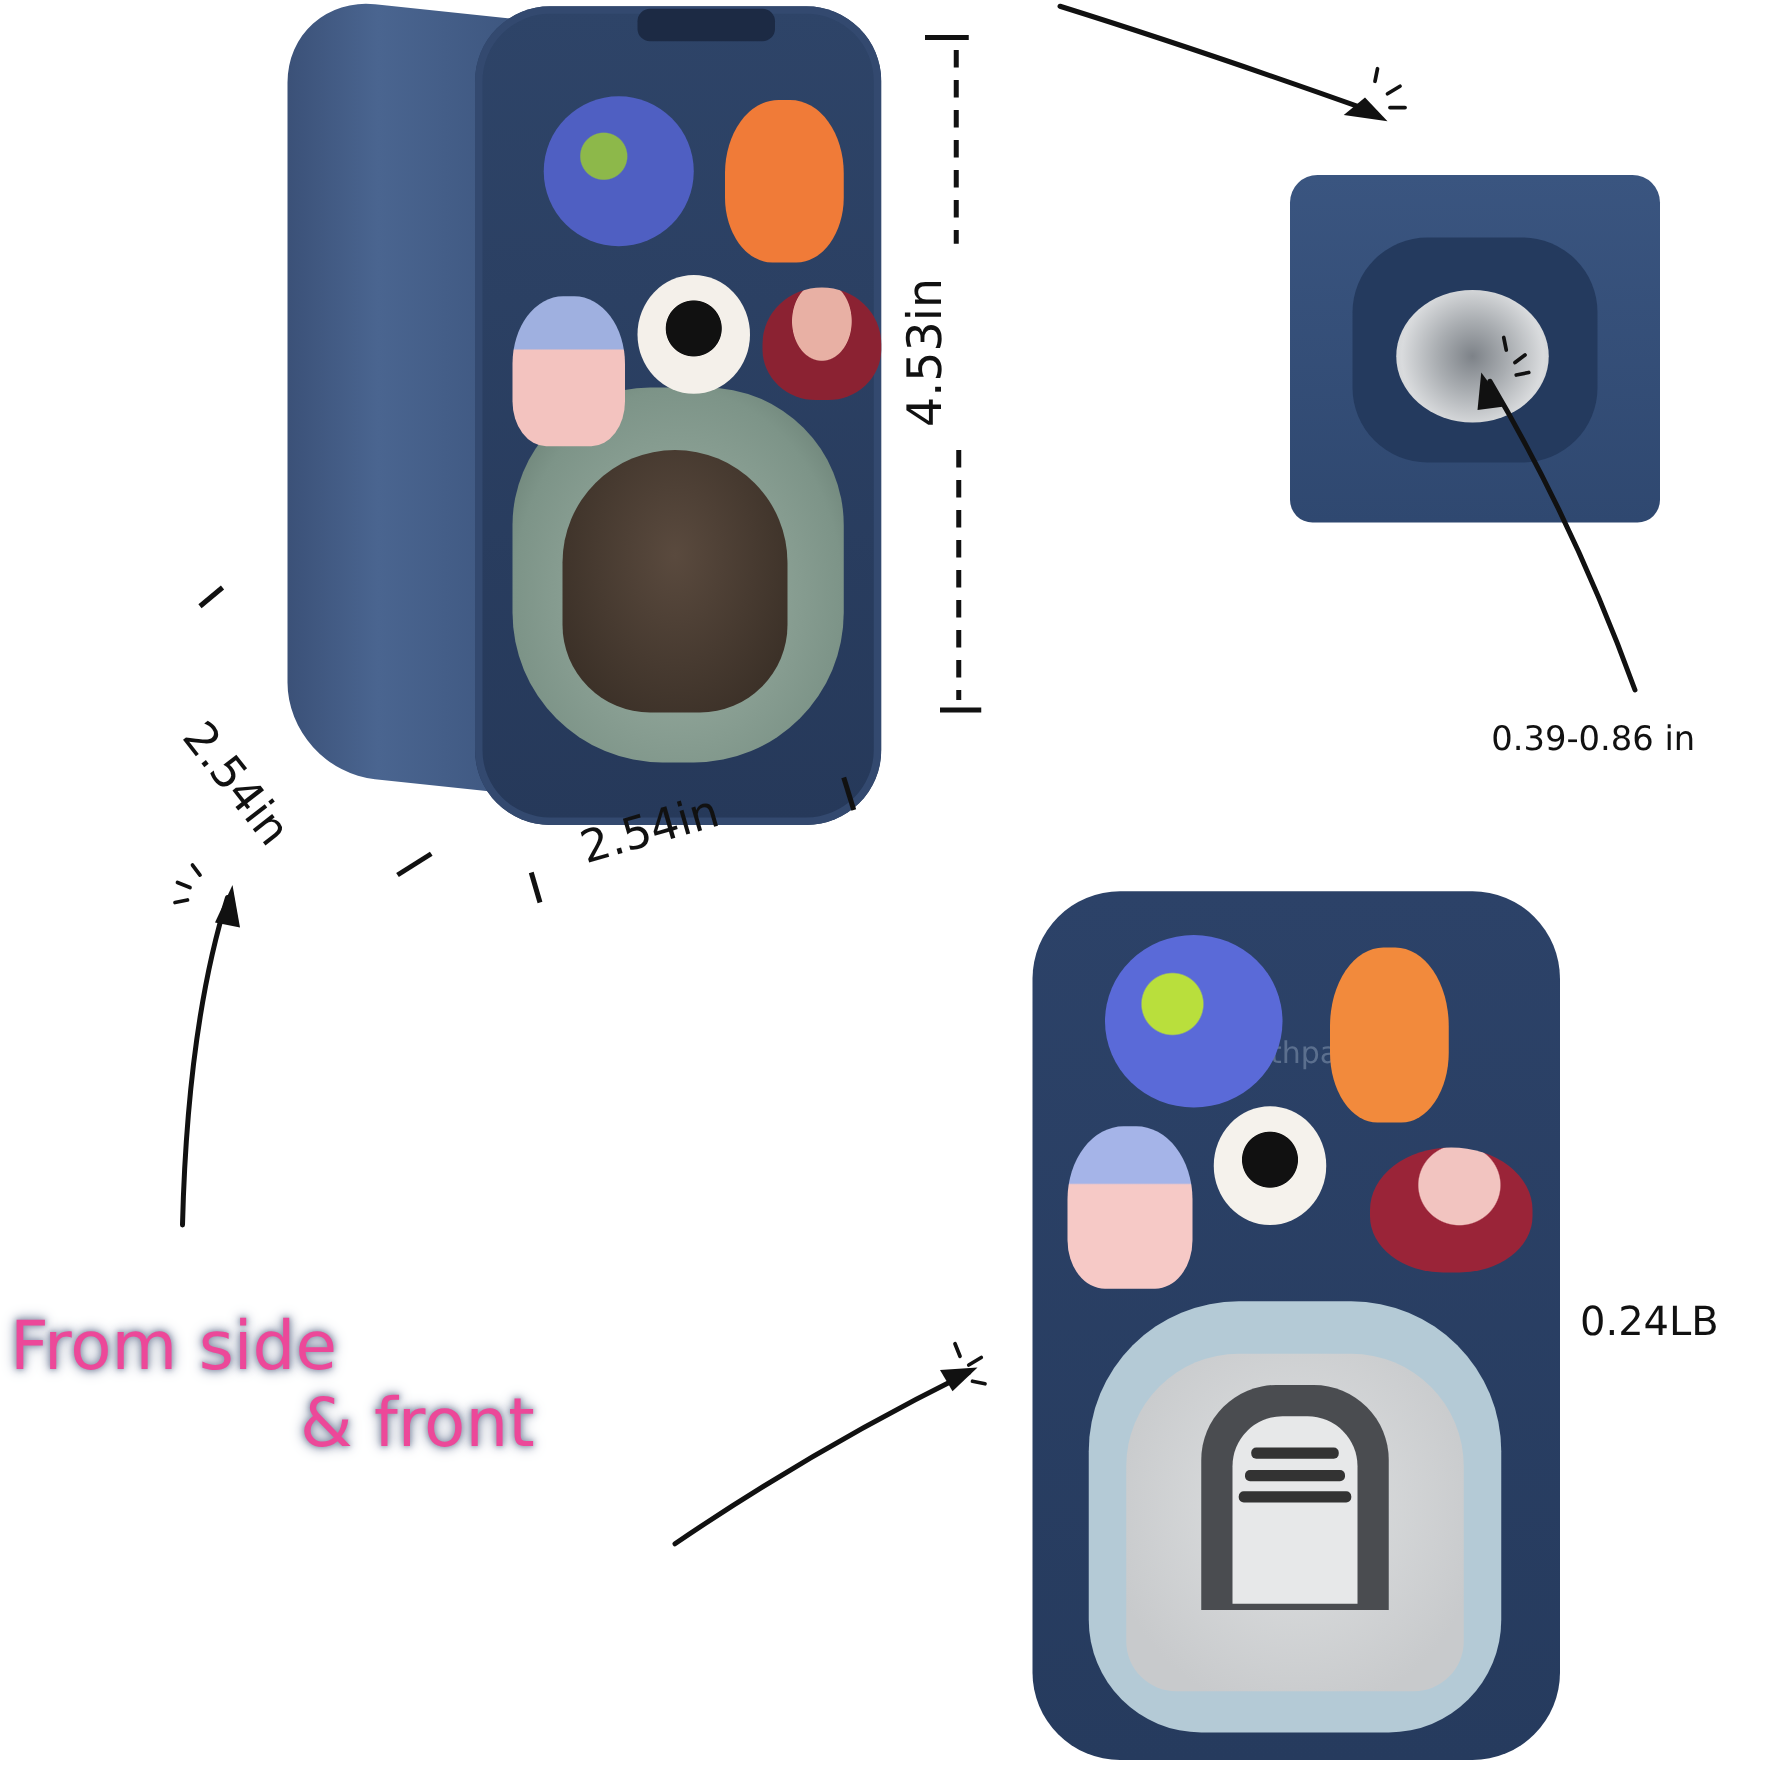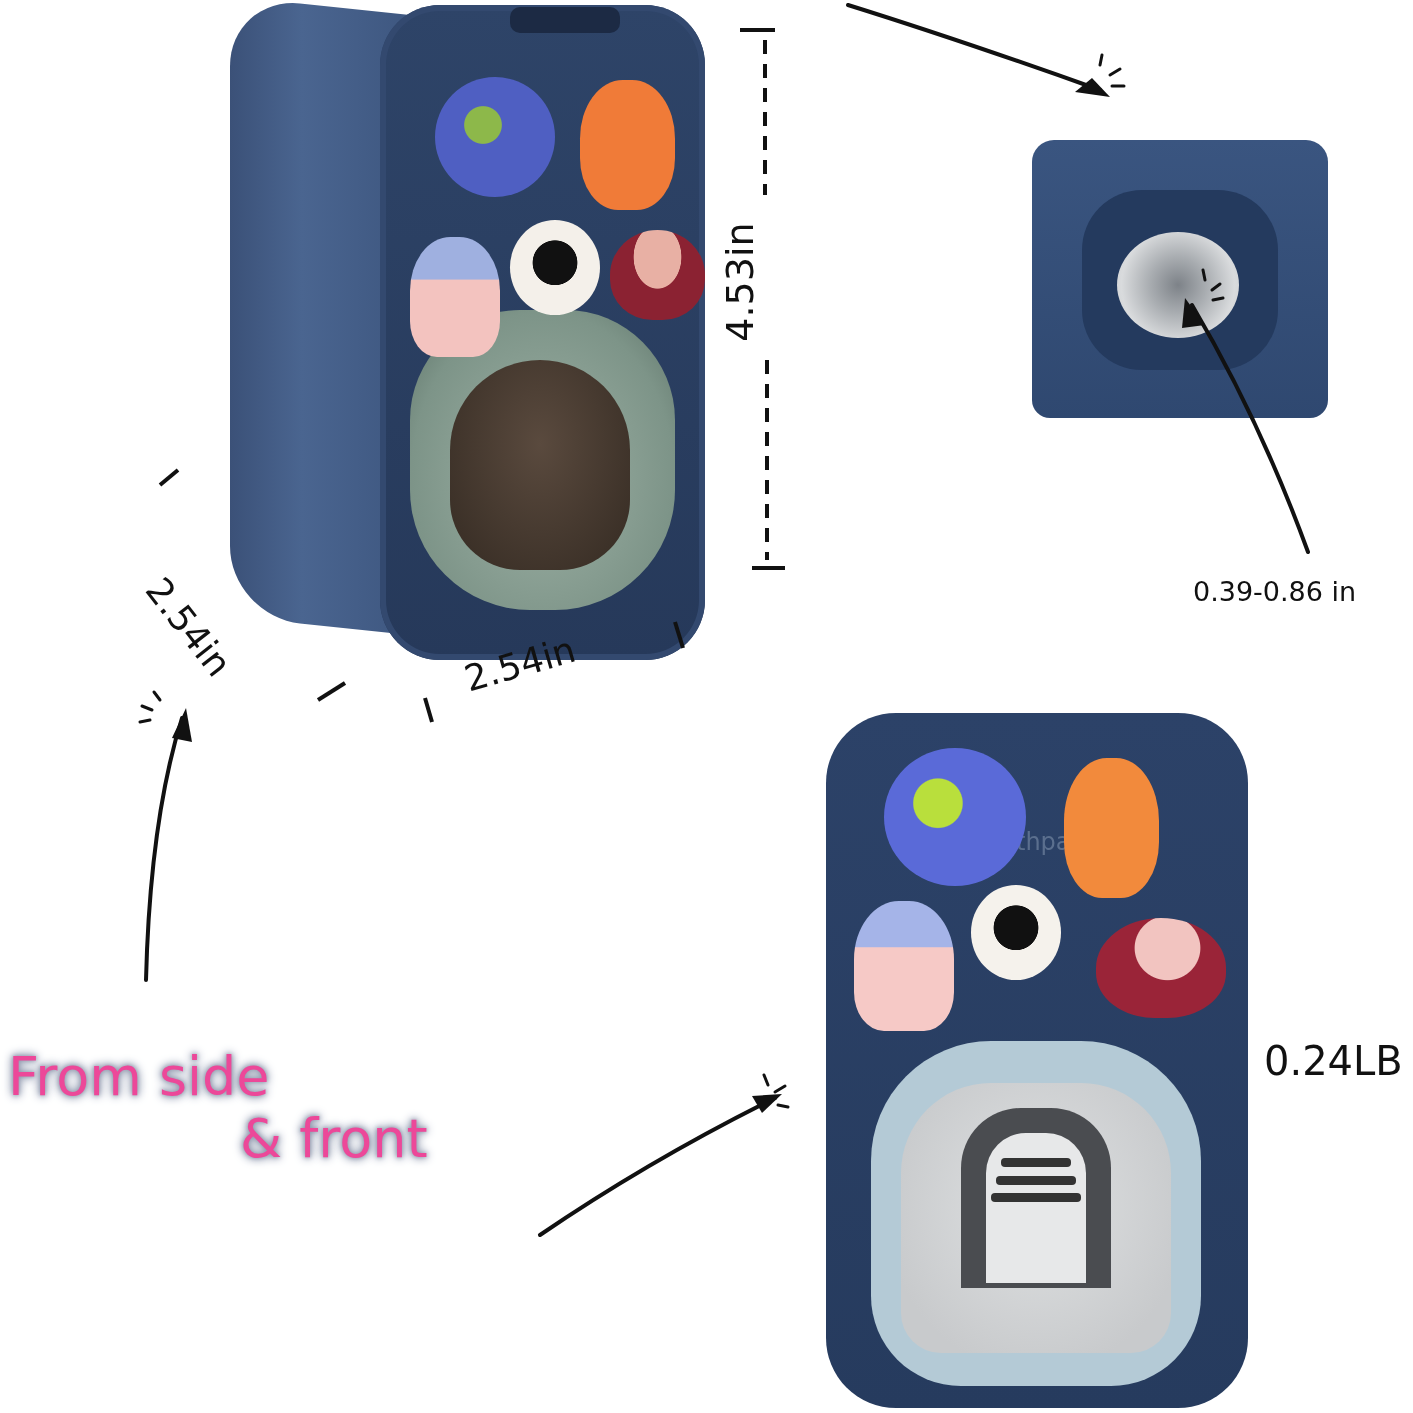--- a/index.html
+++ b/index.html
@@ -124,16 +124,16 @@
   <g stroke="#111" stroke-width="4">
     <line x1="425" y1="698" x2="432" y2="722"></line>
     <line x1="675" y1="622" x2="683" y2="648"></line>
   </g>
 </svg>
 
 <div class="dim-text" style="left:680px;top:260px;font-size:38px;transform:rotate(-90deg);transform-origin:center;">4.53in</div>
 <div class="dim-text" style="left:170px;top:570px;font-size:36px;transform:rotate(52deg);transform-origin:left top;">2.54in</div>
 <div class="dim-text" style="left:460px;top:660px;font-size:36px;transform:rotate(-16deg);transform-origin:left top;">2.54in</div>
 <div class="dim-text" style="left:1193px;top:576px;font-size:27px;">0.39-0.86 in</div>
-<div class="dim-text" style="left:1264px;top:1038px;font-size:40px;">0.24LB</div>
+<div class="dim-text" style="left:1264px;top:1038px;font-size:32px;">0.24LB</div>
 
 <div class="headline" style="left:8px;top:1050px;">From side</div>
 <div class="headline" style="left:240px;top:1112px;">&amp; front</div>
 
 </body></html>

